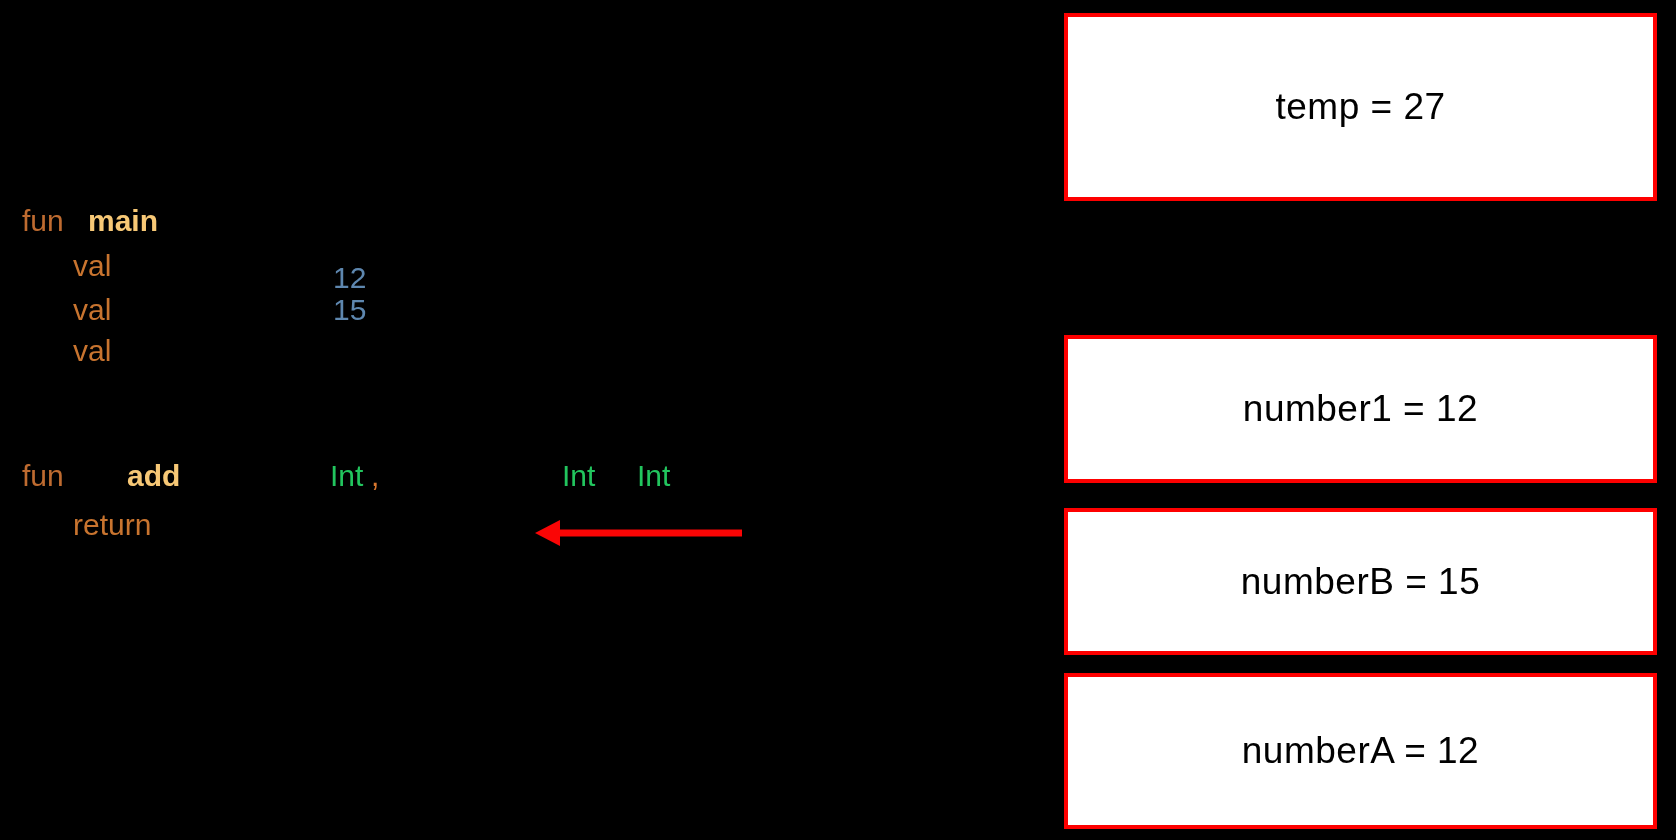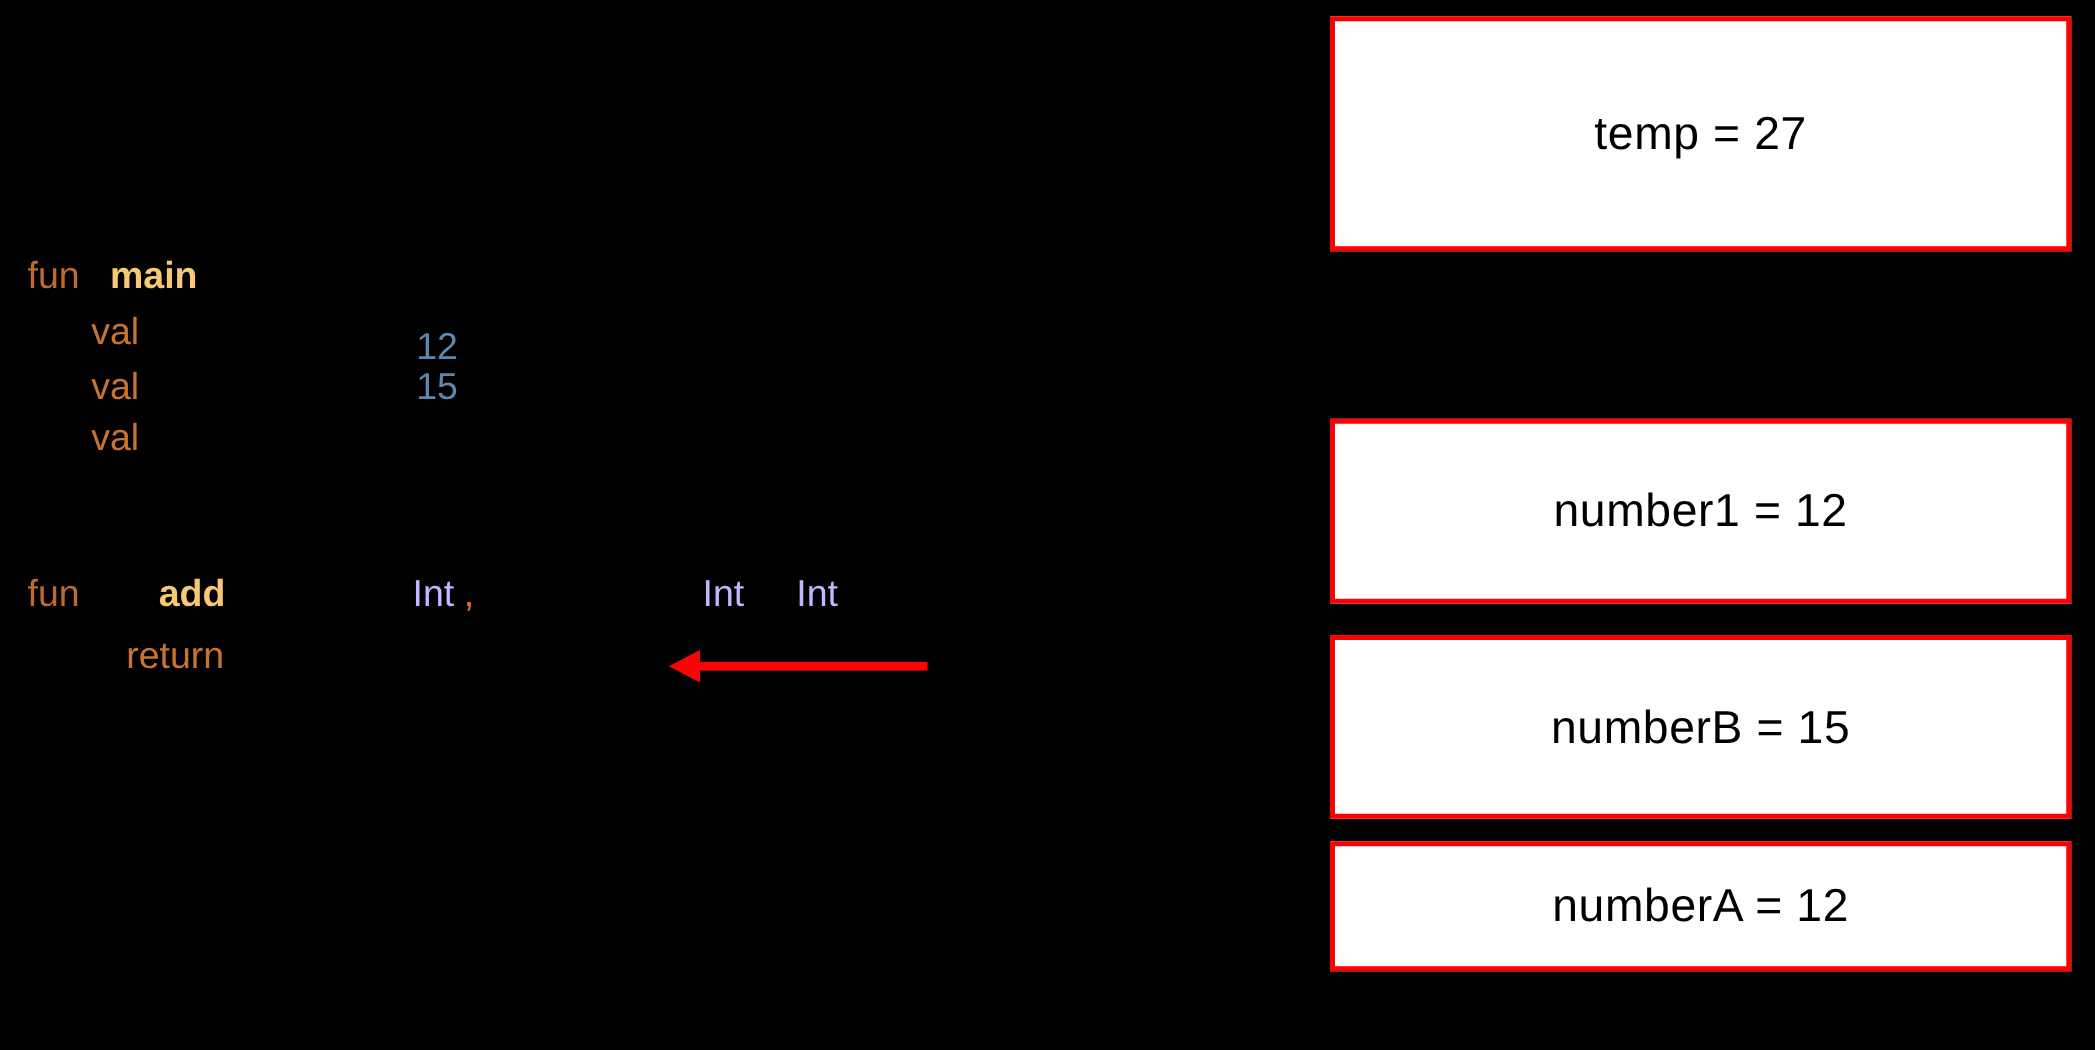--- a/index.html
+++ b/index.html
@@ -21,21 +21,21 @@
     font-size: 30px;
     font-weight: 500;
     line-height: 1;
     white-space: pre;
     letter-spacing: 0px;
   }
   .c-funkw   { color: #BE6B30; }
   .c-fnname  { color: #F7C876; font-weight: bold; }
   .c-val     { color: #C8742F; }
   .c-num     { color: #5E87AF; }
-  .c-type    { color: #c4b5fd; text-align: center; }
+  .c-type    { color: #22c55e; text-align: center; }
   .c-comma   { color: #D9772E; }
   
   .arrow-wrap {
     position: absolute;
     left: 533px;
     top: 514px;
     width: 212px;
     height: 38px;
   }
   
@@ -76,35 +76,35 @@
   <span class="tok c-val" style="left:73px;  top:336px;">val</span>
 
   <span class="tok c-funkw" style="left:22px;  top:461px;">fun</span>
   <span class="tok c-fnname" style="left:90px;  top:461px;margin-left:37px;">add</span>
 
   <span class="tok c-type" style="left:330px; top:461px;">Int</span>
   <span class="tok c-comma" style="left:371px; top:461px;">,</span>
   <span class="tok c-type" style="left:562px; top:461px;">Int</span>
   <span class="tok c-type" style="left:637px; top:461px;">Int</span>
 
-  <span class="tok c-val" style="left:73px; top:510px;margin-left:28px;">return</span>
+  <span class="tok c-val" style="left:73px; top:510px;">return</span>
 
   <div class="arrow-wrap">
     <svg width="212" height="38" viewBox="0 0 212 38">
       <polygon points="2,19 27,6 27,32" fill="#FA0505"></polygon>
       <rect x="25" y="15.5" width="184" height="7" fill="#FA0505"></rect>
     </svg>
   </div>
 
   <div class="mem-box" style="top:13px;">
     <span class="mem-label">temp = 27</span>
   </div>
   <div class="mem-box" style="top:335px; height:148px;">
     <span class="mem-label">number1 = 12</span>
   </div>
   <div class="mem-box" style="top:508px; height:147px;">
     <span class="mem-label">numberB = 15</span>
   </div>
-  <div class="mem-box" style="top:673px; height:104px;">
+  <div class="mem-box" style="top:673px; height:156px;">
     <span class="mem-label">numberA = 12</span>
   </div>
 
 </div>
 
 </body></html>

